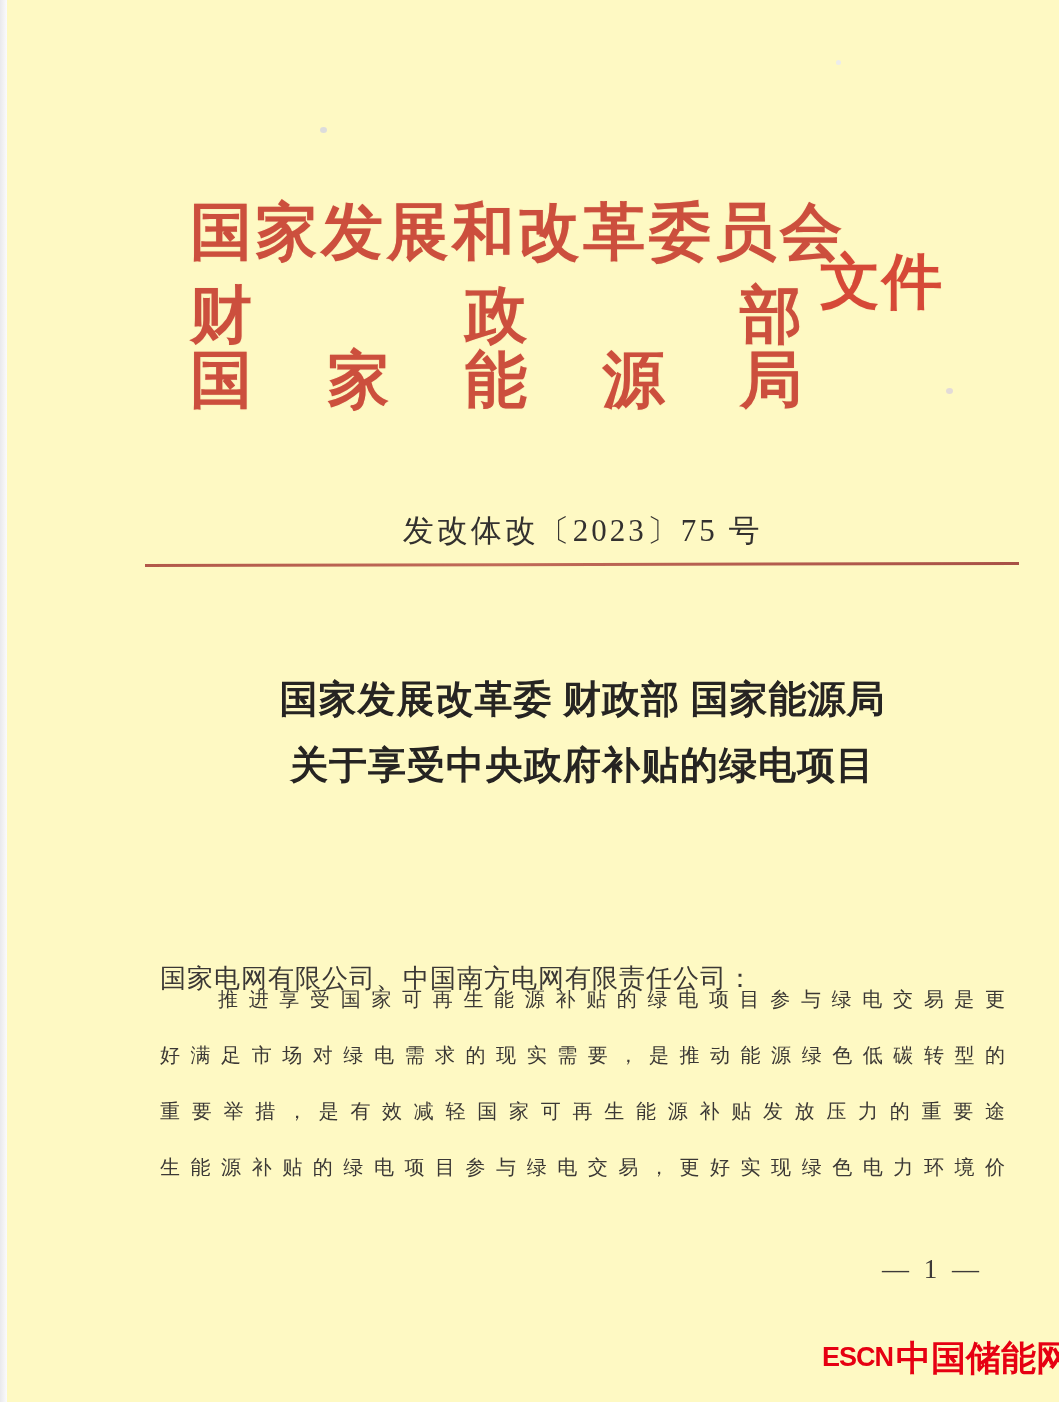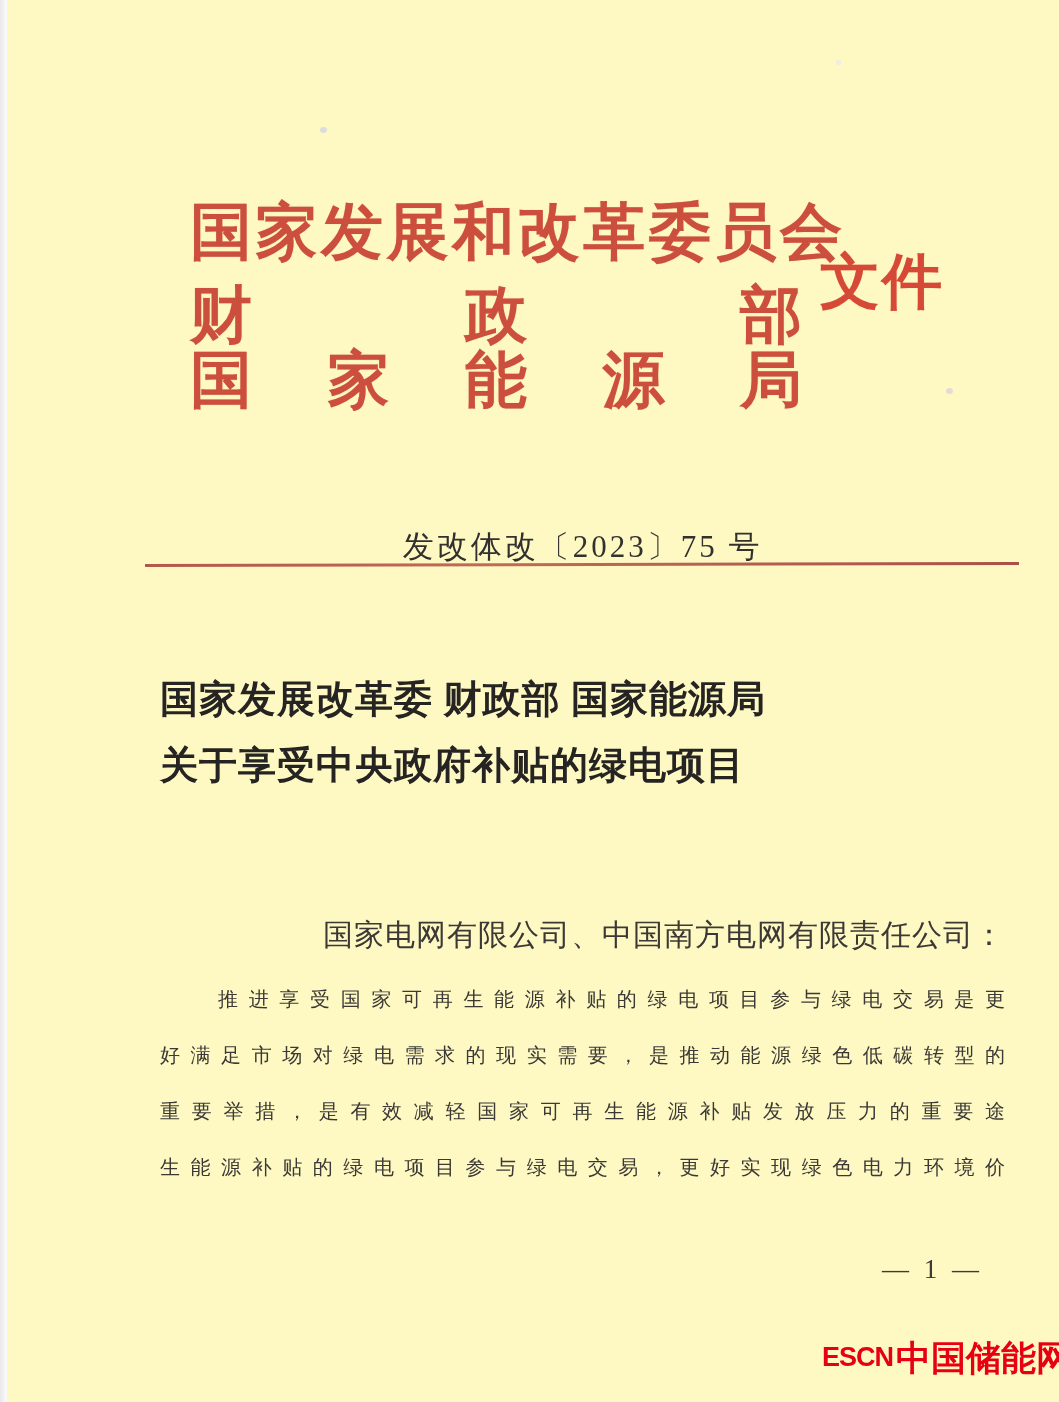--- a/index.html
+++ b/index.html
@@ -31,44 +31,44 @@
   .hdr-line3{width:612px;}
   .doc-word{
     position:absolute;left:630px;top:52px;
     font-size:60px;line-height:1;letter-spacing:2px;
     color:#d64937;font-weight:700;white-space:nowrap;
     text-shadow:0 0 1px rgba(214,73,55,.35);
   }
 
   
   .doc-number{
-    position:absolute;left:160px;top:526px;width:845px;
+    position:absolute;left:160px;top:510px;width:845px;
     text-align:center;font-size:31px;color:#33312f;
     letter-spacing:3px;
   }
 
   
   .red-rule{
     position:absolute;left:145px;top:563px;width:874px;height:3px;
     background:linear-gradient(90deg,#b2594a,#c06a58 40%,#a85146);
     transform:rotate(-0.12deg);
   }
 
   
   .title-block{
     position:absolute;left:160px;top:666px;width:845px;
-    text-align:left;color:#262422;
+    text-align:center;color:#262422;
     font-size:38px;font-weight:700;line-height:66px;
     letter-spacing:1px;
   }
 
   
   .salutation{
-    position:absolute;left:160px;top:915px;width:845px;
-    font-size:30px;color:#3b3835;letter-spacing:1px;white-space:nowrap;text-align:right;
+    position:absolute;left:160px;top:961px;width:845px;
+    font-size:26px;color:#3b3835;letter-spacing:1px;white-space:nowrap;
   }
   .body-block{
     position:absolute;left:160px;top:971px;width:845px;
     font-size:20px;color:#3b3835;
   }
   .body-line{
     height:56px;line-height:56px;
     text-align:justify;text-align-last:justify;
   }
   .body-line.indent{padding-left:58px;}

